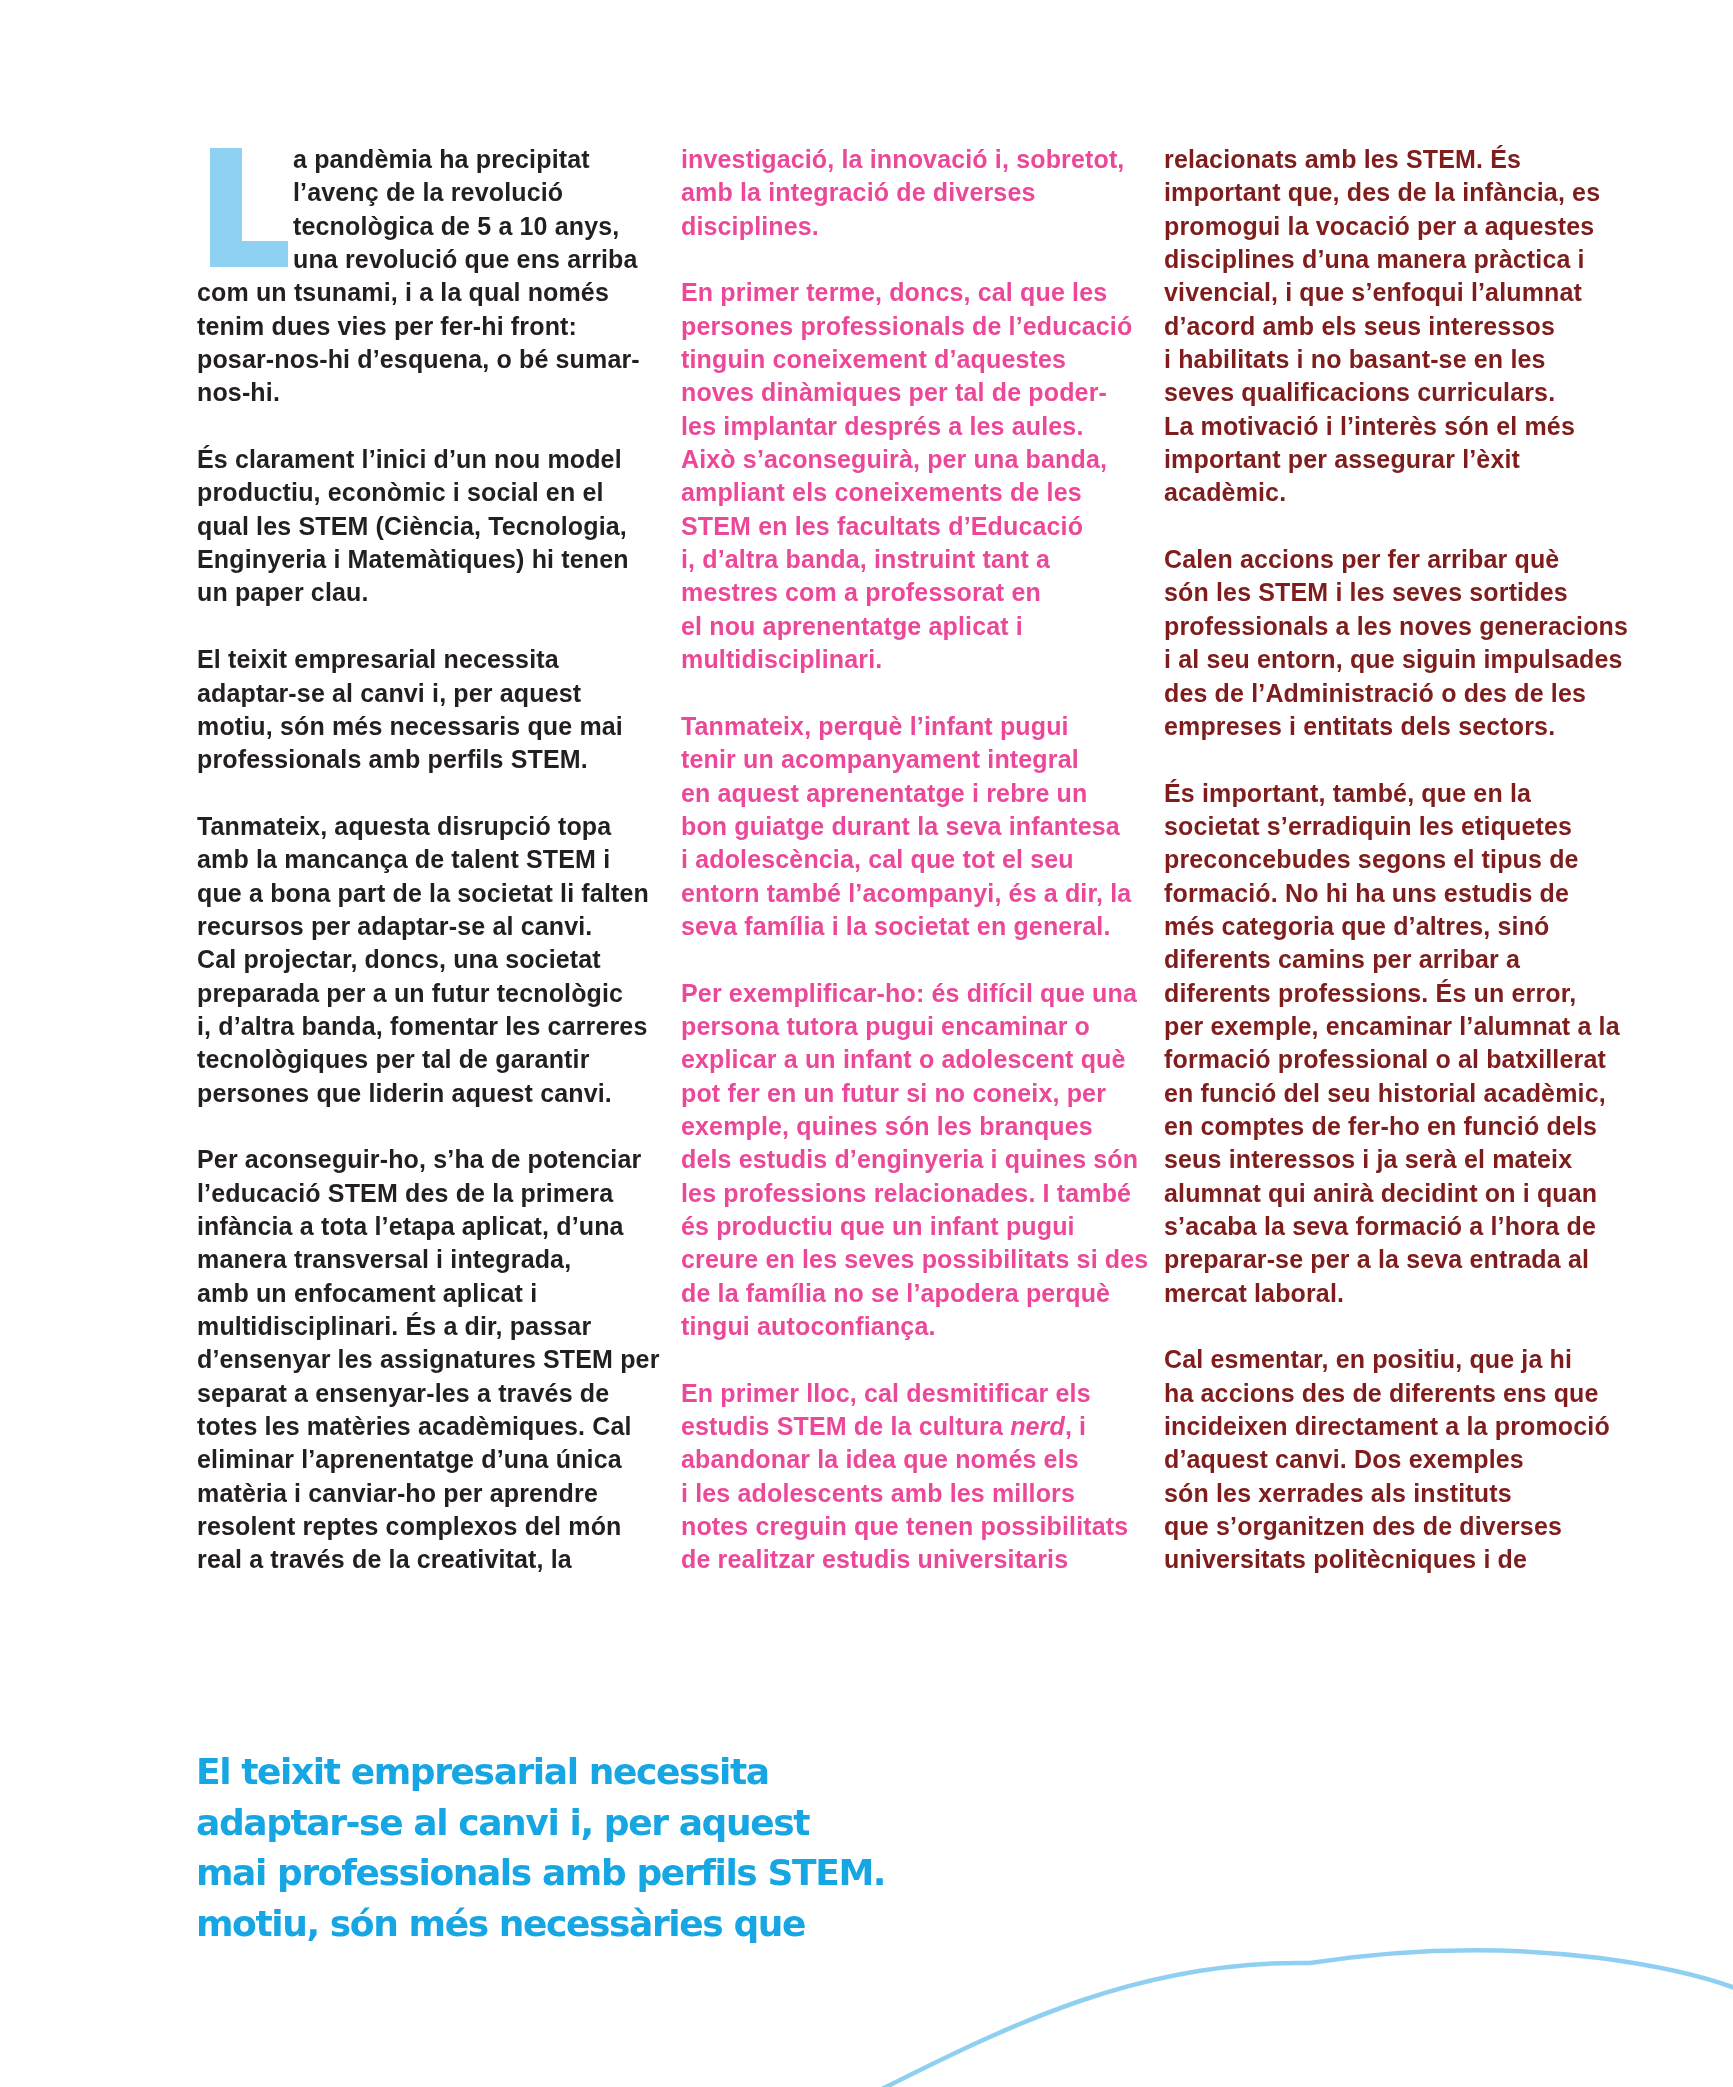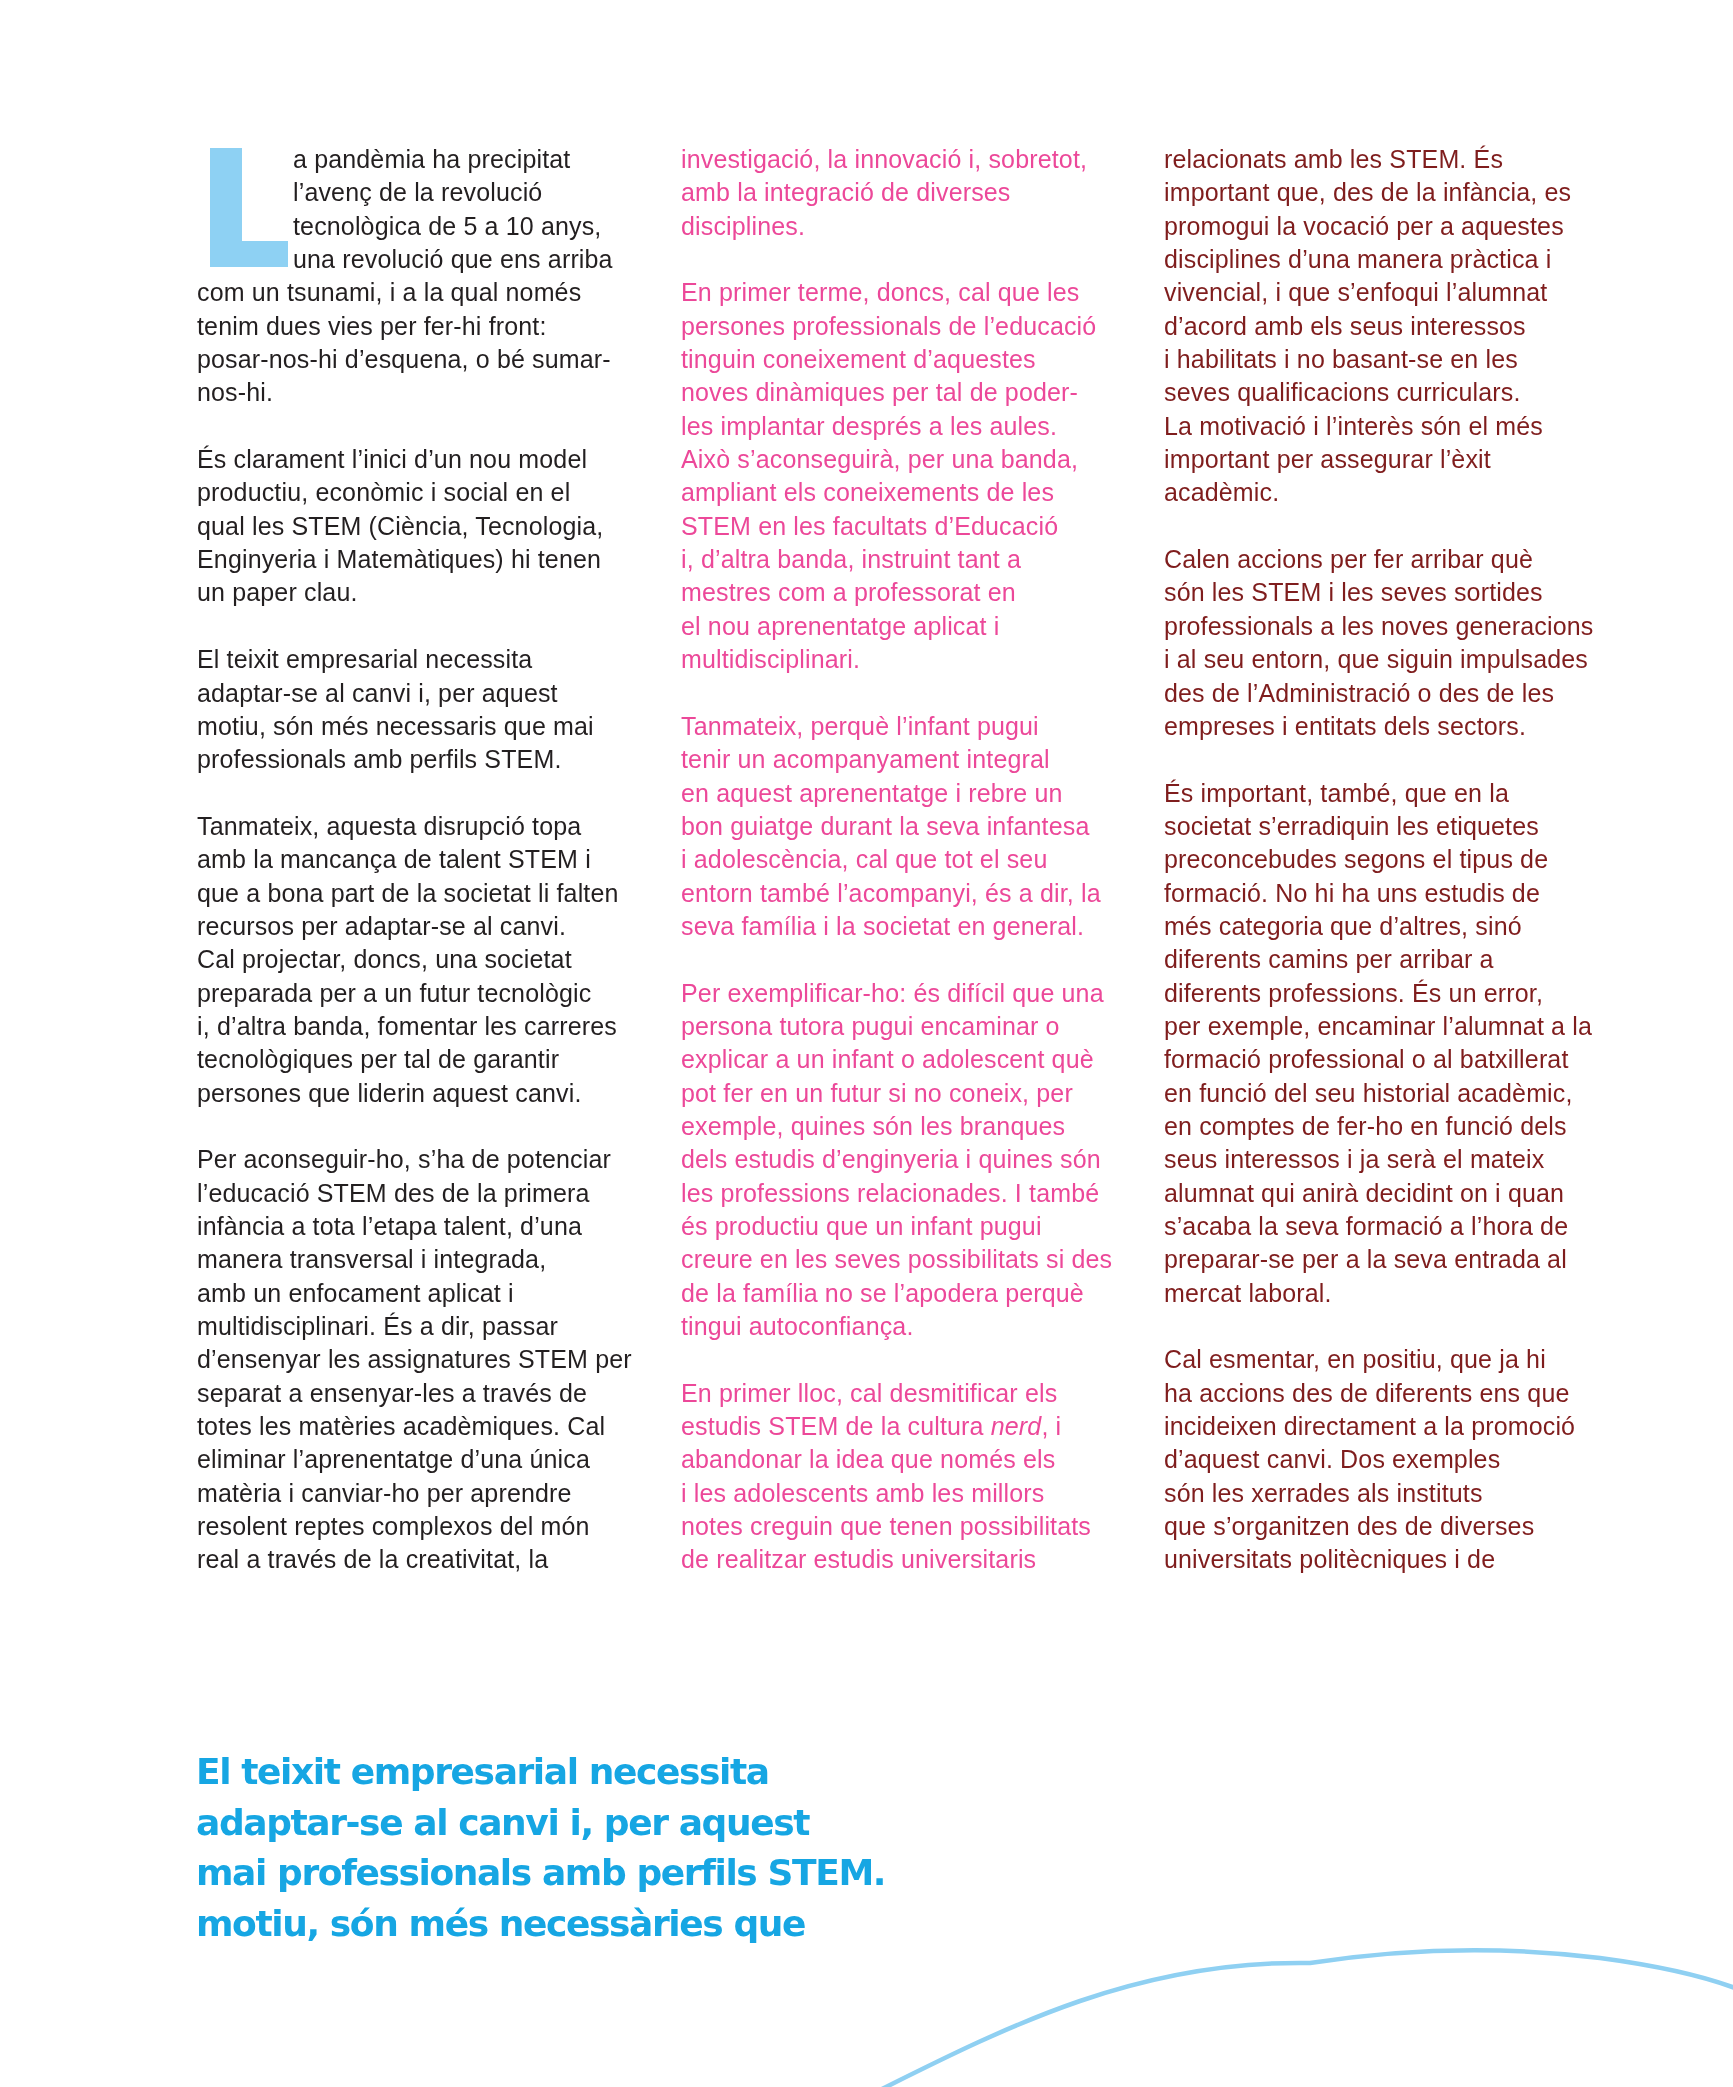--- a/index.html
+++ b/index.html
@@ -15,21 +15,21 @@
     font-family: "DejaVu Sans", "Liberation Sans", sans-serif;
   }
   .column {
     position: absolute;
     top: 143px;
     width: 470px;
     font-family: "Liberation Sans", "DejaVu Sans", sans-serif;
     font-size: 25px;
     line-height: 33.35px;
     color: #231f20;
-    font-weight: 400;
+    font-weight: 700;
     letter-spacing: 0.15px;
   }
   #col-1 { left: 197px; }
   #col-2 { left: 681px; }
   #col-3 { left: 1164px; }
   .para { margin: 0 0 33.35px 0; }
   .para:last-child { margin-bottom: 8px; }
   .line { display: block; white-space: nowrap; height: 33.35px; }
   .line.indent { padding-left: 96px; }
   .line em { font-style: italic; }
@@ -108,21 +108,21 @@
           <span class="line">recursos per adaptar-se al canvi.</span>
           <span class="line">Cal projectar, doncs, una societat</span>
           <span class="line">preparada per a un futur tecnològic</span>
           <span class="line">i, d’altra banda, fomentar les carreres</span>
           <span class="line">tecnològiques per tal de garantir</span>
           <span class="line">persones que liderin aquest canvi.</span>
         </p>
         <p class="para">
           <span class="line">Per aconseguir-ho, s’ha de potenciar</span>
           <span class="line">l’educació STEM des de la primera</span>
-          <span class="line">infància a tota l’etapa talent, d’una</span>
+          <span class="line">infància a tota l’etapa aplicat, d’una</span>
           <span class="line">manera transversal i integrada,</span>
           <span class="line">amb un enfocament aplicat i</span>
           <span class="line">multidisciplinari. És a dir, passar</span>
           <span class="line">d’ensenyar les assignatures STEM per</span>
           <span class="line">separat a ensenyar-les a través de</span>
           <span class="line">totes les matèries acadèmiques. Cal</span>
           <span class="line">eliminar l’aprenentatge d’una única</span>
           <span class="line">matèria i canviar-ho per aprendre</span>
           <span class="line">resolent reptes complexos del món</span>
           <span class="line">real a través de la creativitat, la</span>

